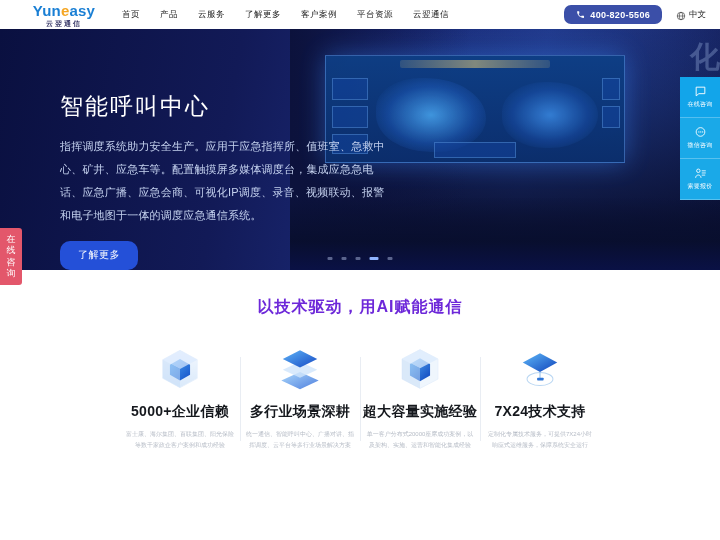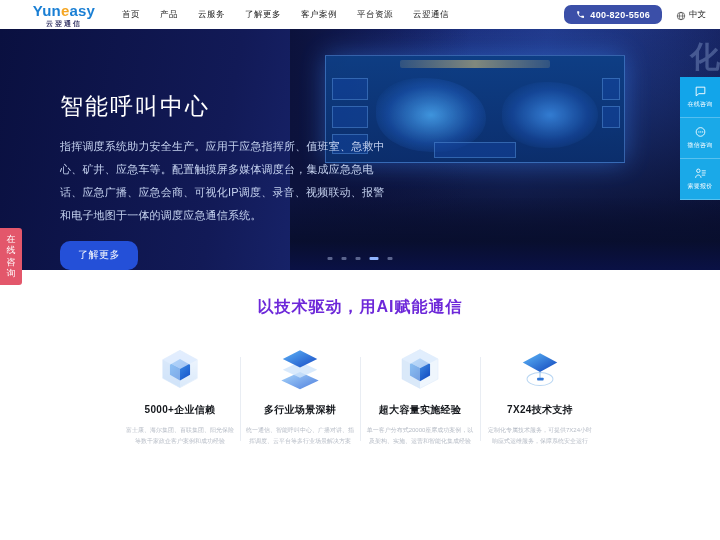--- a/index.html
+++ b/index.html
@@ -199,21 +199,21 @@
     display: flex; flex-direction: column; align-items: center;
     position: relative;
   }
   .card + .card::before {
     content: ""; position: absolute; left: 0; top: 12px;
     width: 1px; height: 84px; background: #e9edf3;
   }
   .card-icon { height: 48px; display: flex; align-items: center; justify-content: center; }
   .card-title {
     margin-top: 10px;
-    font-size: 10px; font-weight: bold; color: #15181d;
+    font-size: 14px; font-weight: bold; color: #15181d;
     letter-spacing: .3px; white-space: nowrap;
   }
   .card-desc {
     margin-top: 8px;
     font-size: 6px; line-height: 1.85; color: #b6bcc6;
     text-align: center; width: 108px;
   }
 
   
   .bottom {

